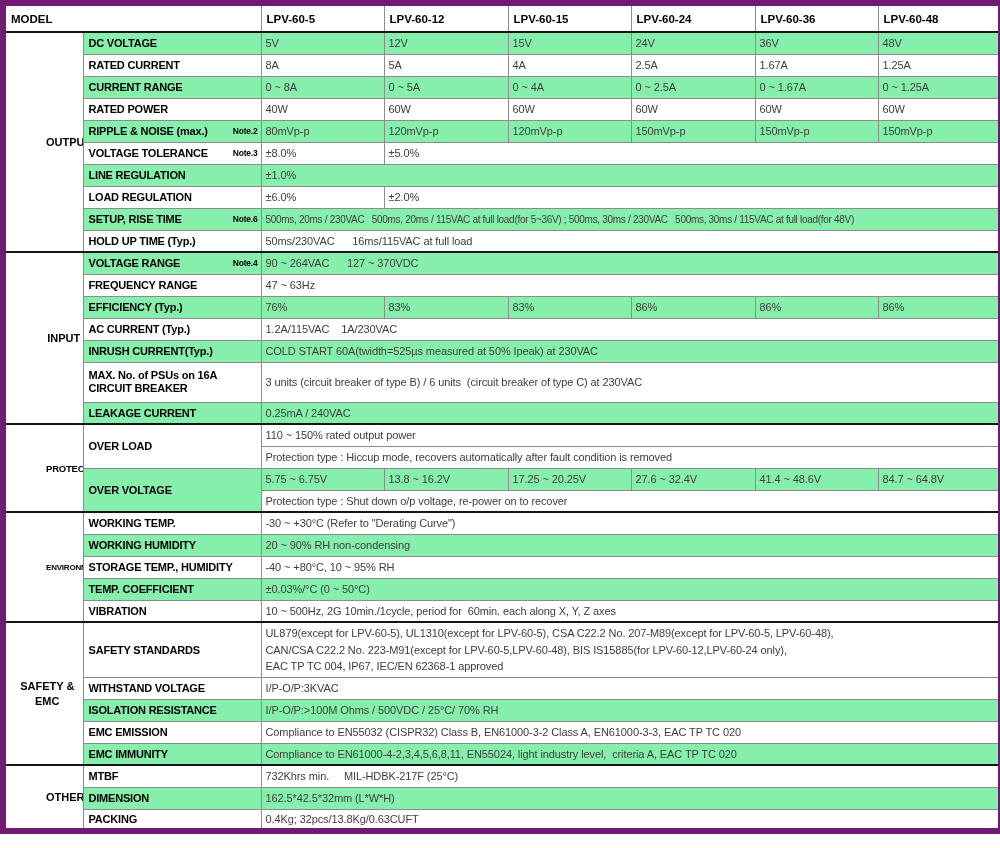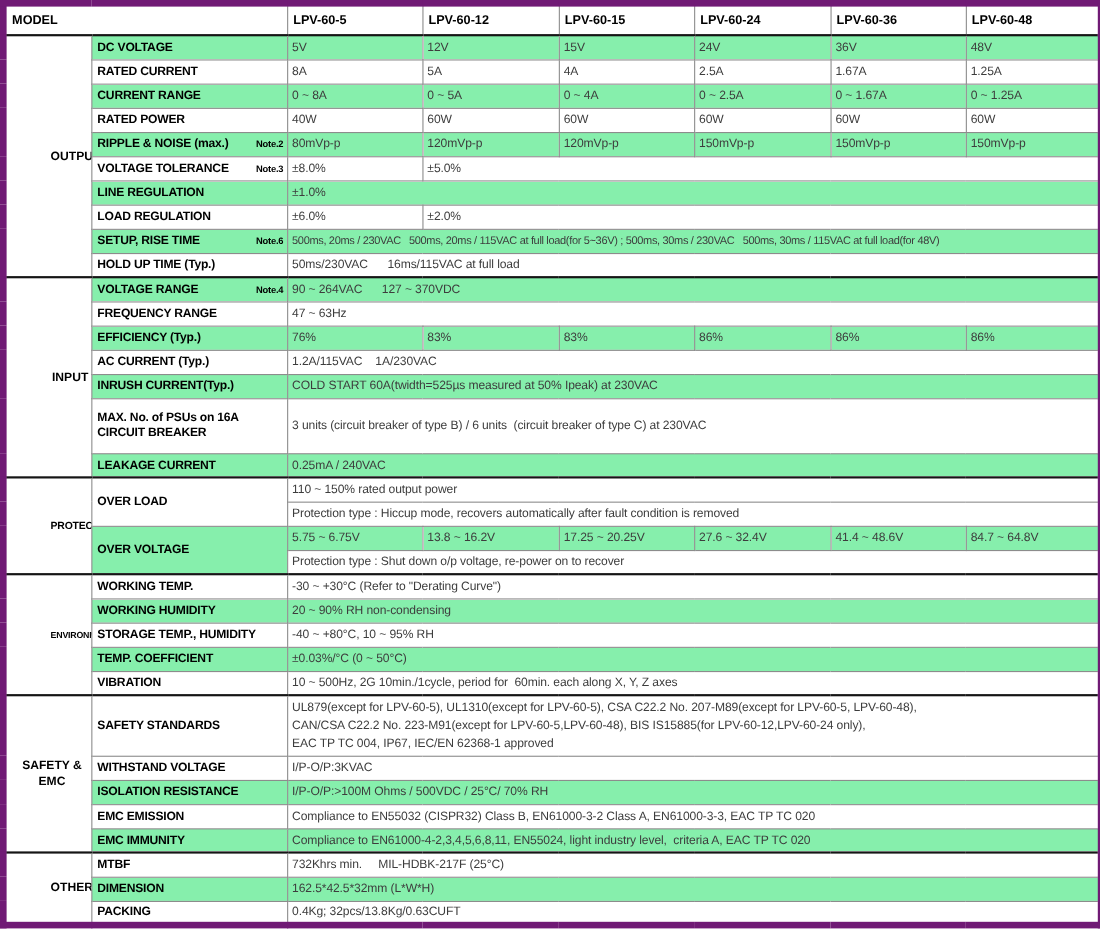--- a/index.html
+++ b/index.html
@@ -1,21 +1,21 @@
 <!DOCTYPE html>
 <html><head>
 <meta charset="utf-8">
 <style>
   html,body{margin:0;padding:0;background:#fff;}
   body{width:1000px;height:848px;font-family:"Liberation Sans",sans-serif;-webkit-font-smoothing:antialiased;}
   table{border-collapse:collapse;table-layout:fixed;width:998px;border:6px solid #701a75;}
   td{border:1px solid #8c8c8c;vertical-align:middle;overflow:hidden;}
   tr{height:22px;}
   tr.h-header{height:29px;}
-  tr.h-tall{height:50px;}
+  tr.h-tall{height:40px;}
   tr.h-xtall{height:55px;}
   tr.sec > td{border-top:2px solid #151515;}
   .shade{background:#86efac;}
   .grp{font-weight:bold;text-align:center;font-size:11px;color:#000;padding-left:40px;}
   .grp.small{font-size:8px;letter-spacing:-0.2px;}
   .grp.cond{font-size:9.5px;letter-spacing:-0.2px;}
   .grp.left{text-align:center;padding-left:7px;white-space:pre-line;line-height:15px;}
   .lbl{font-weight:bold;font-size:11px;color:#000;padding:0 2px 0 5px;letter-spacing:-0.2px;}
   .lbl .flexwrap{display:flex;justify-content:space-between;align-items:center;width:100%;}
   .note{font-size:8.5px;font-weight:bold;white-space:nowrap;padding-right:1px;}

